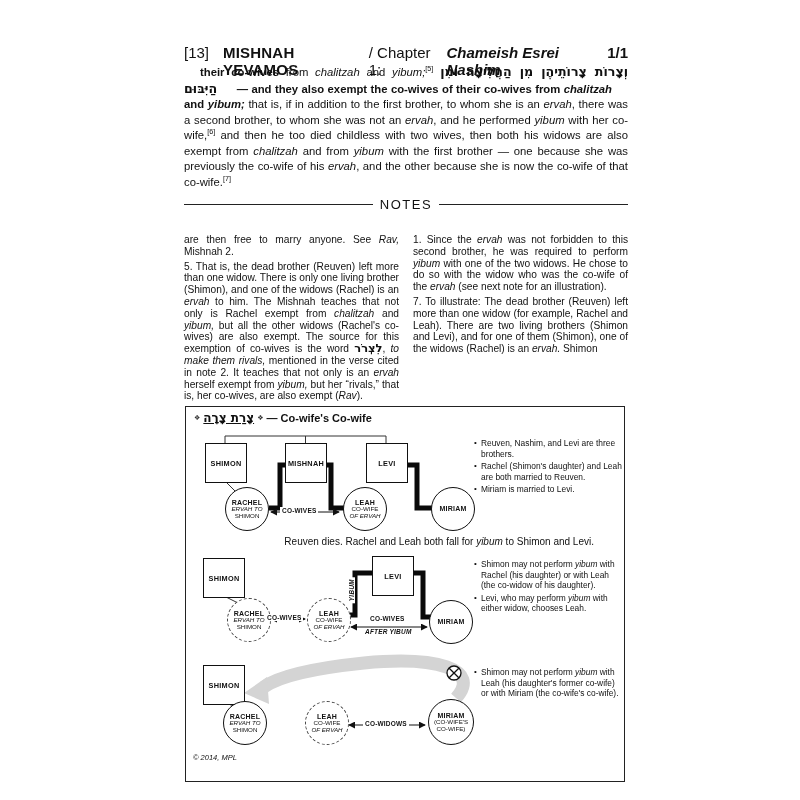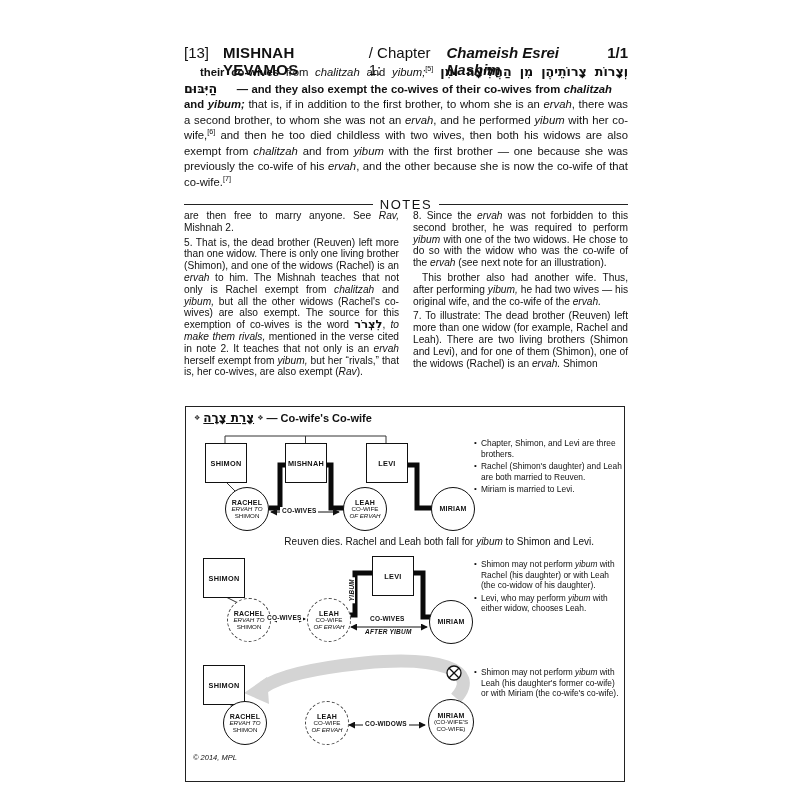--- a/index.html
+++ b/index.html
@@ -24,21 +24,21 @@
   .hdr .folio{margin-left:auto;font-weight:700;}
 
   
   .mishnah{position:absolute;left:184px;top:64px;width:444px;font-size:11.3px;line-height:15.5px;text-align:justify;}
 
   
   .ndivider{position:absolute;left:184px;top:197px;width:444px;display:flex;align-items:center;}
   .ndivider .rule{flex:1;border-top:1px solid #222;height:0;}
   .ndivider .nlabel{font-size:13px;letter-spacing:1.5px;margin:0 7px;color:#111;}
   .notes{position:absolute;left:184px;top:210px;width:444px;display:flex;gap:14px;font-size:10.2px;line-height:11.8px;text-align:justify;}
-  .ncol{width:215px;}
+  .ncol{width:215px;margin-top:24px;}
   .ncol p{margin:0 0 3px 0;}
   .ncol p.indent{text-indent:9px;}
 
   
   .diagram{position:absolute;left:185px;top:406px;width:438px;height:374px;border:1px solid #222;background:#fff;}
   .diagram svg{position:absolute;left:0;top:0;}
   .dtitle{position:absolute;left:8px;top:4px;font-size:11px;font-weight:700;white-space:nowrap;}
   .dtitle .heb{font-family:"DejaVu Sans",sans-serif;font-size:12px;direction:rtl;unicode-bidi:isolate;text-decoration:underline;}
   .dtitle .orn{font-size:7px;vertical-align:2px;color:#333;}
   .dbox{position:absolute;width:40px;height:38px;border:1px solid #111;background:#fff;display:flex;align-items:center;justify-content:center;font-size:7.3px;font-weight:700;letter-spacing:.3px;}
@@ -75,22 +75,21 @@
   <span class="nlabel">NOTES</span>
   <span class="rule"></span>
 </div>
 
 <div class="notes">
   <div class="ncol">
     <p><span>are then free to marry anyone. See </span><span class="seg-i">Rav,</span><span> Mishnah 2.</span></p>
     <p><span>5. That is, the dead brother (Reuven) left more than one widow. There is only one living brother (Shimon), and one of the widows (Rachel) is an </span><span class="seg-i">ervah</span><span> to him. The Mishnah teaches that not only is Rachel exempt from </span><span class="seg-i">chalitzah</span><span> and </span><span class="seg-i">yibum,</span><span> but all the other widows (Rachel's co-wives) are also exempt. The source for this exemption of co-wives is the word </span><span class="seg-heb">לִצְרֹר</span><span>, </span><span class="seg-i">to make them rivals,</span><span> mentioned in the verse cited in note 2. It teaches that not only is an </span><span class="seg-i">ervah</span><span> herself exempt from </span><span class="seg-i">yibum,</span><span> but her “rivals,” that is, her co-wives, are also exempt (</span><span class="seg-i">Rav</span><span>).</span></p>
   </div>
   <div class="ncol">
-    <p><span>8. Since the </span><span class="seg-i">ervah</span><span> was not forbidden to this second brother, he was required to perform </span><span class="seg-i">yibum</span><span> with one of the two widows. He chose to do so with the widow who was the co-wife of the </span><span class="seg-i">ervah</span><span> (see next note for an illustration).</span></p>
-    <p class="indent"><span>This brother also had another wife. Thus, after performing </span><span class="seg-i">yibum,</span><span> he had two wives — his original wife, and the co-wife of the </span><span class="seg-i">ervah.</span></p>
+    <p><span>1. Since the </span><span class="seg-i">ervah</span><span> was not forbidden to this second brother, he was required to perform </span><span class="seg-i">yibum</span><span> with one of the two widows. He chose to do so with the widow who was the co-wife of the </span><span class="seg-i">ervah</span><span> (see next note for an illustration).</span></p>
     <p><span>7. To illustrate: The dead brother (Reuven) left more than one widow (for example, Rachel and Leah). There are two living brothers (Shimon and Levi), and for one of them (Shimon), one of the widows (Rachel) is an </span><span class="seg-i">ervah.</span><span> Shimon</span></p>
   </div>
 </div>
 
 <div class="diagram">
 
   <svg width="438" height="374" viewBox="0 0 438 374">
     <defs>
       <marker id="ah" viewBox="0 0 8 8" refX="7" refY="4" markerWidth="7" markerHeight="7" orient="auto-start-reverse">
         <path d="M0,0 L8,4 L0,8 z" fill="#111"></path>
@@ -154,21 +153,21 @@
   <div class="dcirc" style="left:245px;top:80px;">
     <div class="cname">MIRIAM</div>
   </div>
 
   <div class="dlabel" style="left:94px;top:100px;">CO-WIVES</div>
   <div class="dcaption" style="left:30px;top:129px;width:378px;"><span>Reuven dies. Rachel and Leah both fall for </span><span class="seg-i">yibum</span><span> to Shimon and Levi.</span></div>
 
   <div class="dbullets" style="left:288px;top:31px;">
     <div class="dbullet">
         <span class="dot">•</span>
-        <span><span>Chapter, Shimon, and Levi are three brothers.</span></span>
+        <span><span>Reuven, Nashim, and Levi are three brothers.</span></span>
       </div>
     <div class="dbullet">
         <span class="dot">•</span>
         <span><span>Rachel (Shimon's daughter) and Leah are both married to Reuven.</span></span>
       </div>
     <div class="dbullet">
         <span class="dot">•</span>
         <span><span>Miriam is married to Levi.</span></span>
       </div>
   </div>

